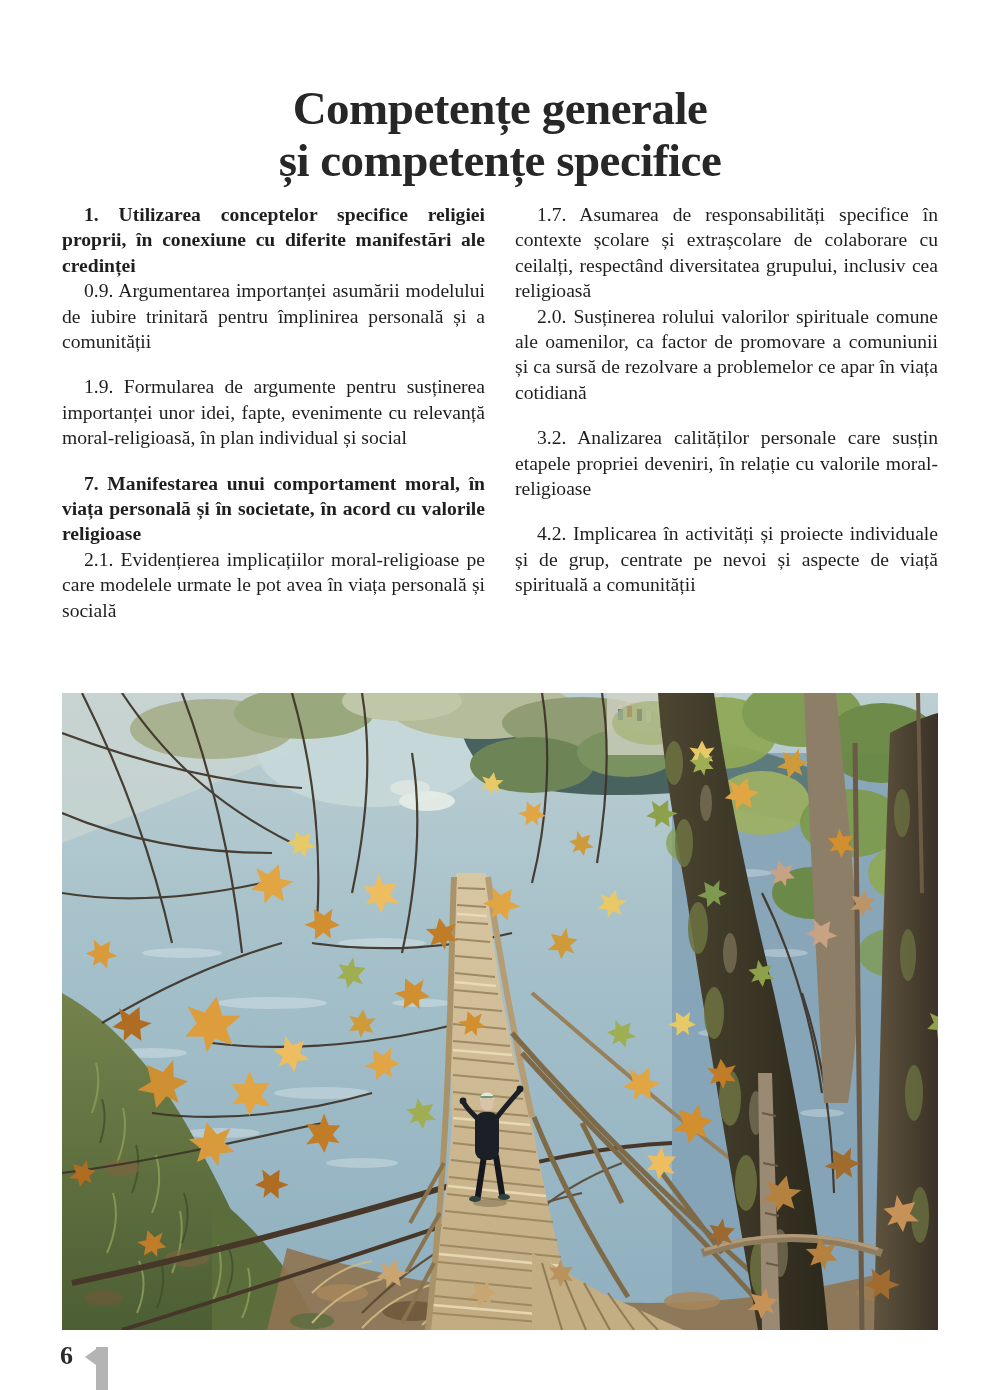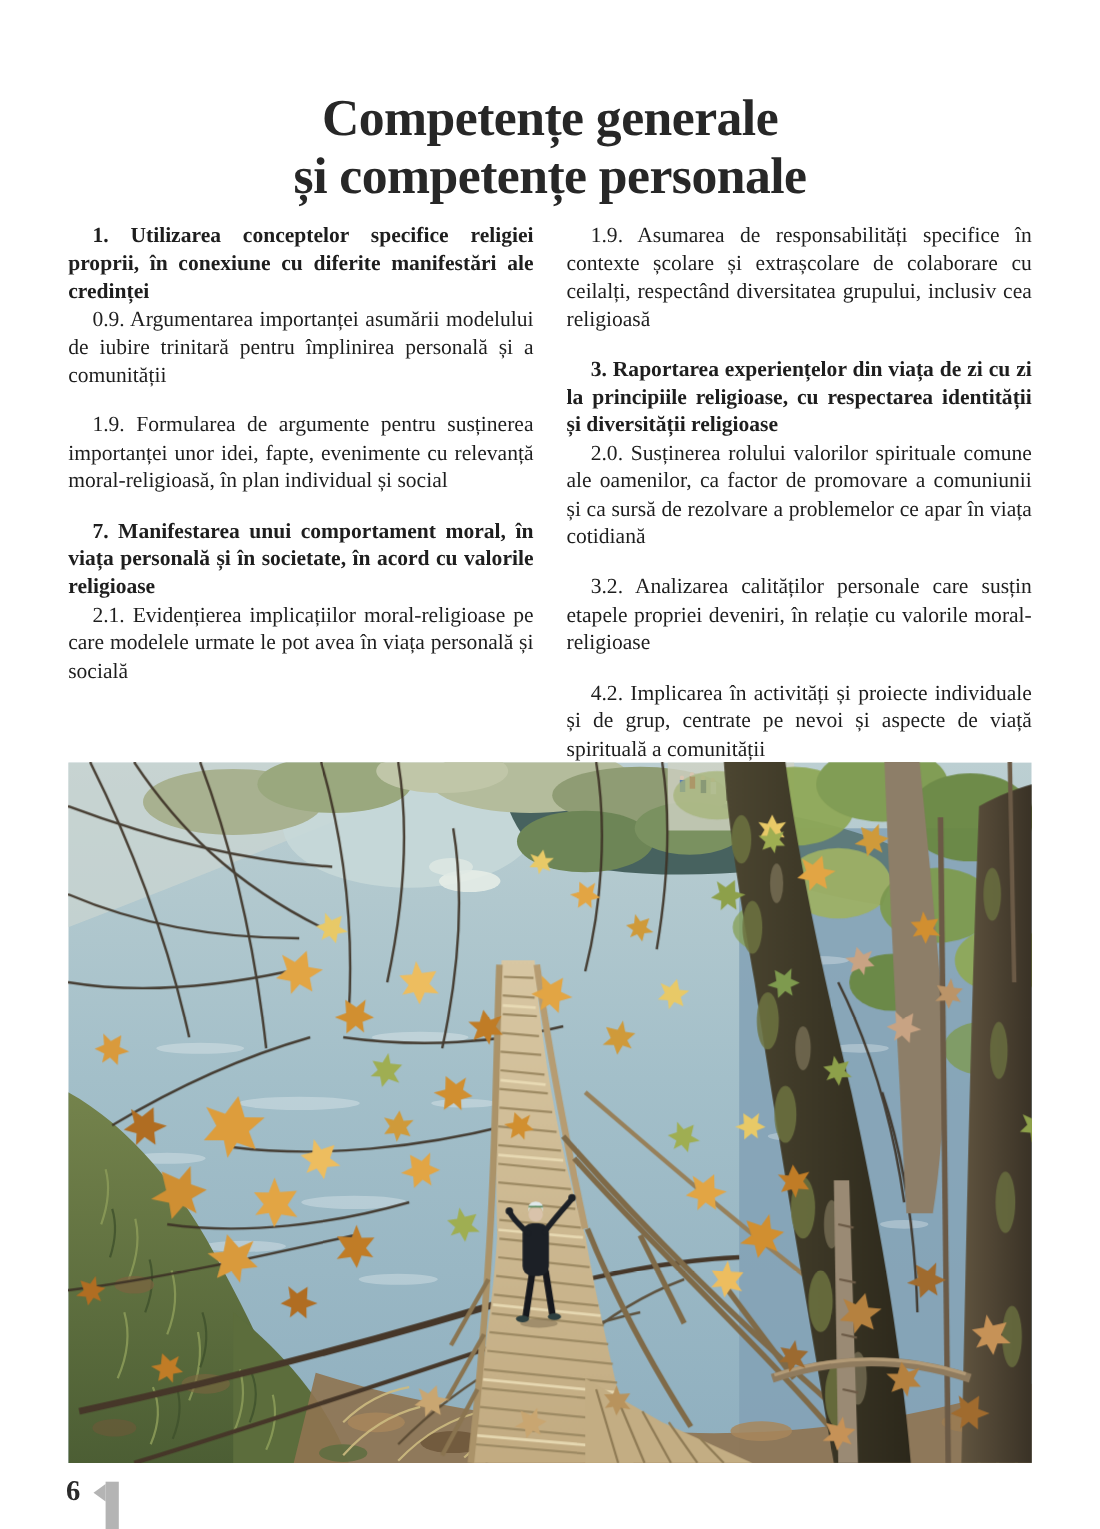--- a/index.html
+++ b/index.html
@@ -21,33 +21,32 @@
   .marker .tri{position:absolute;left:0;top:2px;width:0;height:0;
         border-top:8px solid transparent;border-bottom:8px solid transparent;
         border-right:11px solid #b4b4b4;}
   .marker .bar{position:absolute;left:11px;top:0;width:12px;height:43px;background:#b4b4b4;}
 </style>
 </head>
 <body>
 
 <div class="sheet">
 
-  <h1 class="title"><span>Competențe generale</span><br><span>și competențe personale</span></h1>
+  <h1 class="title"><span>Competențe generale</span><br><span>și competențe specifice</span></h1>
 
   <div class="col col-left">
     <p class="bold">1. Utilizarea conceptelor specifice religiei proprii, în conexiune cu diferite manifestări ale credinței</p>
     <p>0.9. Argumentarea importanței asumării modelului de iubire trinitară pentru împlinirea personală și a comunității</p>
     <p class="gap">1.9. Formularea de argumente pentru susținerea importanței unor idei, fapte, evenimente cu relevanță moral-religioasă, în plan individual și social</p>
     <p class="bold gap">7. Manifestarea unui comportament moral, în viața personală și în societate, în acord cu valorile religioase</p>
     <p>2.1. Evidențierea implicațiilor moral-religioase pe care modelele urmate le pot avea în viața personală și socială</p>
   </div>
 
   <div class="col col-right">
-    <p>1.9. Asumarea de responsabilități specifice în contexte școlare și extrașcolare de colaborare cu ceilalți, respectând diversitatea grupului, inclusiv cea religioasă</p>
-    <p class="bold gap">3. Raportarea experiențelor din viața de zi cu zi la principiile religioase, cu respectarea identității și diversității religioase</p>
+    <p>1.7. Asumarea de responsabilități specifice în contexte școlare și extrașcolare de colaborare cu ceilalți, respectând diversitatea grupului, inclusiv cea religioasă</p>
     <p>2.0. Susținerea rolului valorilor spirituale comune ale oamenilor, ca factor de promovare a comuniunii și ca sursă de rezolvare a problemelor ce apar în viața cotidiană</p>
     <p class="gap">3.2. Analizarea calităților personale care susțin etapele propriei deveniri, în relație cu valorile moral-religioase</p>
     <p class="gap">4.2. Implicarea în activități și proiecte individuale și de grup, centrate pe nevoi și aspecte de viață spirituală a comunității</p>
   </div>
 
   <figure class="photo">
   <svg viewBox="0 0 876 637" xmlns="http://www.w3.org/2000/svg">
     <defs>
       <linearGradient id="gWater" x1="0" y1="0" x2="0" y2="1">
         <stop offset="0" stop-color="#bccfd2"></stop>

